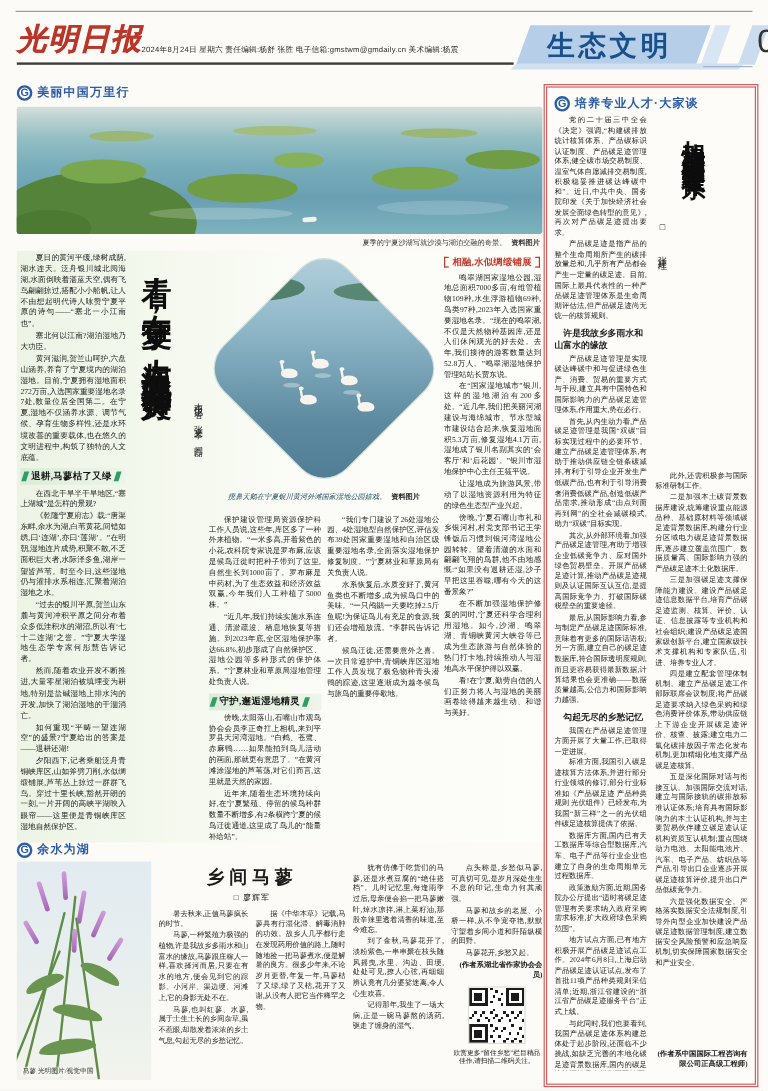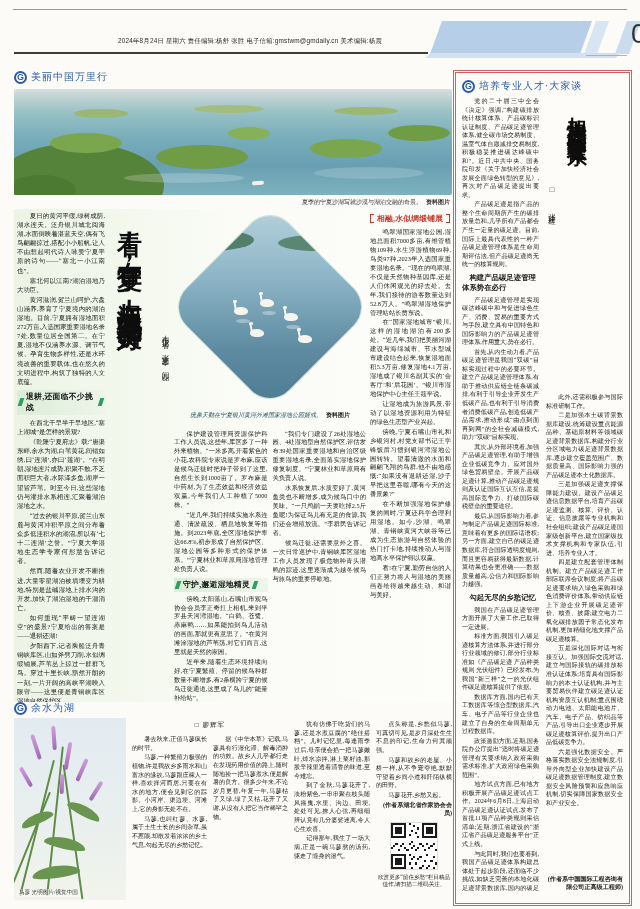--- a/index.html
+++ b/index.html
@@ -19,21 +19,21 @@
   .b-tail { position:absolute; left:428px; top:53px; width:190px; height:5px; background:#d2e1f0; transform:skewX(-45deg); }
   .section-title { position:absolute; left:456px; top:23px; font-size:23px; font-weight:bold; color:#17508d; letter-spacing:3px; }
   .pagenum { position:absolute; left:595px; top:19px; font-size:27px; color:#333; font-family:"Liberation Sans","DejaVu Sans",sans-serif;margin-left:36px; }
   .headrule { position:absolute; left:14px; top:52px; width:414px; height:2px; background:#3d3d3d; }
   .headrule2 { position:absolute; left:586px; top:55px; width:41px; height:1px; background:#9eb5cd; }
 
   
   .kicker { display:flex; align-items:center; gap:4px; font-family:"Liberation Sans","DejaVu Sans",sans-serif; }
   .glogo { width:13px; height:13px; border:2px solid #2a5ca8; border-radius:50%; color:#2a5ca8;
            font-size:9px; font-weight:bold; line-height:9px; text-align:center; flex:0 0 auto; background:#fff; }
-  .kicker-label { font-size:10px; font-weight:normal; color:#2a5ca8; letter-spacing:1px; }
+  .kicker-label { font-size:10px; font-weight:bold; color:#2a5ca8; letter-spacing:1px; }
   p { text-align:justify; text-indent:2em; }
   .cols p { margin-bottom:1px; }
 
   
   .subhead-green { display:flex; align-items:center; gap:3px; margin:4px 0 3px; background:linear-gradient(90deg,#dcecd8,#eef5ea); padding:1.5px 2px; }
   .subhead-green .chip { width:4px; height:8px; background:#2f9e63; transform:skewX(-18deg); flex:0 0 auto; }
   .subhead-green .t { font-size:7.8px; font-weight:bold; color:#111; letter-spacing:.3px; }
   .subhead-red { display:flex; align-items:center; gap:3px; margin:0 0 3px; padding:1.5px 0; }
   .subhead-red .br { width:4px; height:9px; flex:0 0 auto; border:1.3px solid #c0392b; }
   .subhead-red .br.l { border-right:none; } .subhead-red .br.r { border-left:none; }
@@ -108,25 +108,27 @@
   .qrbox { text-align:center; margin-top:5px; }
   .qrbox svg { width:46px; height:46px; background:#fff; outline:1px solid #ddd; }
   .qr-cap { font-size:5.6px; line-height:1.35; text-align:center; margin-top:2px; text-indent:0; }
 </style>
 </head>
 <body>
 
 <div class="page">
 
   <div class="toprule"></div>
+  <div class="masthead">光明日报</div>
   <div class="meta">2024年8月24日  星期六    责任编辑:杨舒  张胜    电子信箱:gmstwm@gmdaily.cn    美术编辑:杨震</div>
   <div class="b-main"></div>
   <div class="b-sub1"></div>
   <div class="b-sub2"></div>
   <div class="b-tail"></div>
+  <div class="section-title">生态文明</div>
   <div class="pagenum">09</div>
   <div class="headrule"></div>
   <div class="headrule2"></div>
 
   <section class="wetland">
     <div class="kicker">
       <span class="glogo">G</span>
       <span class="kicker-label">美丽中国万里行</span>
     </div>
 
@@ -151,21 +153,21 @@
 
     <div class="wflow cols">
       <div class="wcol1">
         <div>
             <p>夏日的黄河平缓,绿树成荫,湖水连天。泛舟银川城北阅海湖,水面倒映着湛蓝天空,偶有飞鸟翩翩掠过,搭配小小船帆,让人不由想起明代诗人咏赞宁夏平原的诗句——“塞北一小江南也”。</p>
             <p>塞北何以江南?湖泊湿地乃大功臣。</p>
             <p>黄河滋润,贺兰山呵护,六盘山涵养,养育了宁夏境内的湖泊湿地。目前,宁夏拥有湿地面积272万亩,入选国家重要湿地名录7处,数量位居全国第二。在宁夏,湿地不仅涵养水源、调节气候、孕育生物多样性,还是水环境改善的重要载体,也在悠久的文明进程中,构筑了独特的人文底蕴。</p>
           </div>
         <div class="subhead-green">
           <span class="chip"></span>
-          <span class="t">退耕,还面临不少挑战</span>
+          <span class="t">退耕,马蓼枯了又绿</span>
           <span class="chip"></span>
         </div>
         <div>
             <p>在西北干旱半干旱地区,“塞上湖城”是怎样的景观?</p>
             <p>《乾隆宁夏府志》载:“唐渠东畔,余水为湖,白苇黄花,间错如绣,曰‘连湖’,亦曰‘莲湖’。”在明朝,湿地连片成势,积聚不散,不乏面积巨大者,水际泽多鱼,湖岸一望皆芦苇。时至今日,这些湿地仍与灌排水系相连,汇聚着湖泊湿地之水。</p>
             <p>“过去的银川平原,贺兰山东麓与黄河冲积平原之间分布着众多低洼积水的湖沼,所以有‘七十二连湖’之誉。”宁夏大学湿地生态学专家何彤慧告诉记者。</p>
             <p>然而,随着农业开发不断推进,大量零星湖泊被填埋变为耕地,特别是盐碱湿地上排水沟的开发,加快了湖泊湿地的干涸消亡。</p>
             <p>如何重现“平畴一望连湖空”的盛景?宁夏给出的答案是——退耕还湖!</p>
             <p>夕阳西下,记者乘船泛舟青铜峡库区,山如斧劈刀削,水似绸缎铺展,芦苇丛上掠过一群群飞鸟。穿过十里长峡,豁然开朗的一刻,一片开阔的高峡平湖映入眼帘——这里便是青铜峡库区湿地自然保护区。</p>
           </div>
@@ -242,21 +244,21 @@
     <div class="kicker">
       <span class="glogo">G</span>
       <span class="kicker-label">培养专业人才·大家谈</span>
     </div>
     <div class="ccols cols">
       <div class="ccol">
         <div>
             <p>党的二十届三中全会《决定》强调,“构建碳排放统计核算体系、产品碳标识认证制度、产品碳足迹管理体系,健全碳市场交易制度、温室气体自愿减排交易制度,积极稳妥推进碳达峰碳中和”。近日,中共中央、国务院印发《关于加快经济社会发展全面绿色转型的意见》,再次对产品碳足迹提出要求。</p>
             <p>产品碳足迹是指产品的整个生命周期所产生的碳排放量总和,几乎所有产品都会产生一定量的碳足迹。目前,国际上最具代表性的一种产品碳足迹管理体系是生命周期评估法,但产品碳足迹尚无统一的核算规则。</p>
           </div>
-        <div class="csub">构建产品碳足迹管理体系势在必行</div>
+        <div class="csub">许是我故乡多雨水和山富水的缘故</div>
         <div>
             <p>产品碳足迹管理是实现碳达峰碳中和与促进绿色生产、消费、贸易的重要方式与手段,建立具有中国特色和国际影响力的产品碳足迹管理体系,作用重大,势在必行。</p>
             <p>首先,从内生动力看,产品碳足迹管理是我国“双碳”目标实现过程中的必要环节。建立产品碳足迹管理体系,有助于推动供应链全链条碳减排,有利于引导企业开发生产低碳产品,也有利于引导消费者消费低碳产品,创造低碳产品需求,推动形成“由点到面再到网”的全社会减碳模式,助力“双碳”目标实现。</p>
             <p>其次,从外部环境看,加强产品碳足迹管理,有助于增强企业低碳竞争力、应对国外绿色贸易壁垒。开展产品碳足迹计算,推动产品碳足迹规则及认证国际互认互信,是提高国际竞争力、打破国际碳税壁垒的重要途径。</p>
             <p>最后,从国际影响力看,参与制定产品碳足迹国际标准,意味着有更多的国际话语权;另一方面,建立自己的碳足迹数据库,符合国际透明度规则,而且更容易获得最新数据,计算结果也会更准确——数据质量越高,公信力和国际影响力越强。</p>
           </div>
         <div class="csub">勾起无尽的乡愁记忆</div>
         <div>
             <p>我国在产品碳足迹管理方面开展了大量工作,已取得一定进展。</p>
             <p>标准方面,我国引入碳足迹核算方法体系,并进行部分行业领域的修订,部分行业标准如《产品碳足迹 产品种类规则 光伏组件》已经发布,为我国“新三样”之一的光伏组件碳足迹核算提供了依据。</p>
@@ -306,20 +308,21 @@
         <div class="spike" style="left:38px;top:8px;height:24px;transform:rotate(-4deg);"></div>
         <div class="spike" style="left:52px;top:24px;height:28px;transform:rotate(10deg);"></div>
         <div class="spike" style="left:66px;top:40px;height:24px;transform:rotate(24deg);"></div>
         <div class="spike" style="left:10px;top:48px;height:22px;transform:rotate(-30deg);"></div>
         <div class="spike" style="left:80px;top:62px;height:22px;transform:rotate(32deg);"></div>
         <div class="spike" style="left:46px;top:56px;height:20px;transform:rotate(2deg);"></div>
         <div class="nphoto-cap">马蓼 光明图片/视觉中国</div>
       </div>
 
       <div class="ngroup">
+        <div class="ntitle">乡间马蓼</div>
         <div class="nbyline">□ 廖辉军</div>
         <div class="ncols">
           <div class="ncol">
             <div>
                 <p>暑去秋来,正值马蓼疯长的时节。</p>
                 <p>马蓼,一种繁殖力极强的植物,许是我故乡多雨水和山富水的缘故,马蓼跟庄稼人一样,喜欢择河而居,只要在有水的地方,便会见到它的踪影。小河岸、渠边埂、河滩上,它的身影无处不在。</p>
                 <p>马蓼,也叫红蓼、水蓼,属于土生土长的乡间杂草,虽不惹眼,却散发着浓浓的乡土气息,勾起无尽的乡愁记忆。</p>
               </div>
           </div>
           <div class="ncol">

